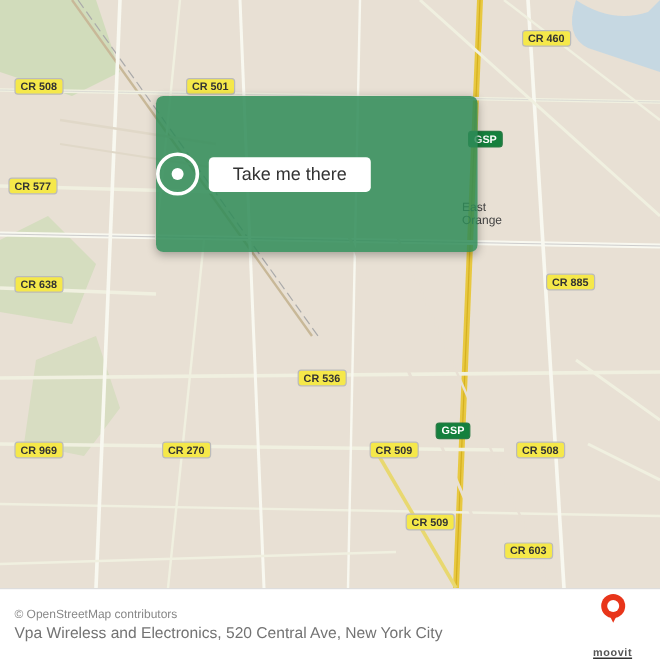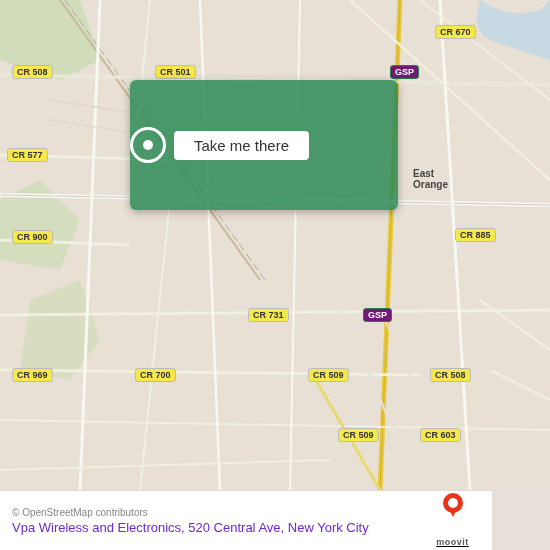--- a/index.html
+++ b/index.html
@@ -76,45 +76,46 @@
       border-radius: 4px;
       padding: 6px 20px;
       font-size: 15px;
       font-weight: 500;
       cursor: pointer;
       white-space: nowrap;
     }
 
     
     #info-bar {
-      width: 492px;
+      width: 550px;
       height: 60px;
       background: white;
       display: flex;
+      align-items: center;
       justify-content: space-between;
       padding: 0 12px;
       border-top: 1px solid #ddd;
     }
 
     .info-text-block {
       display: flex;
       flex-direction: column;
       justify-content: center;
       max-width: 430px;
     }
 
     .copyright-text {
       font-size: 10px;
       color: #888;
       margin-bottom: 2px;
     }
 
     .address-text {
       font-size: 13px;
-      color: #6d28d9;
+      color: #737373;
       font-weight: 500;
     }
 
     
     .moovit-logo {
       display: flex;
       flex-direction: column;
       align-items: center;
       gap: 18px;
       min-width: 55px;
@@ -143,29 +144,29 @@
       font-weight: bold;
       color: #333;
       padding: 1px 4px;
       white-space: nowrap;
     }
 
     .road-label {
       position: absolute;
       font-size: 9px;
       color: #555;
-      font-weight: 700;
+      font-weight: 400;
       white-space: nowrap;
-      margin-left: 28px;
     }
 
     .green-badge {
-      background: #701a75;
+      background: #15803d;
       color: white;
       border-color: #2a7a45;
+      margin-top: 44px;
     }
   </style>
 </head>
 <body>
 
 <div id="map-container">
 
   <svg class="map-svg" viewBox="0 0 550 490" xmlns="http://www.w3.org/2000/svg">
 
     <rect width="550" height="490" fill="#e8e0d4"></rect>
@@ -214,33 +215,33 @@
     <line x1="480" y1="300" x2="550" y2="350" stroke="#f0f0e0" stroke-width="2.5"></line>
     <line x1="490" y1="370" x2="550" y2="400" stroke="#f0f0e0" stroke-width="2.5"></line>
 
     <line x1="0" y1="470" x2="330" y2="460" stroke="#f0f0e0" stroke-width="2"></line>
     <line x1="50" y1="100" x2="180" y2="120" stroke="#e0d8c8" stroke-width="2"></line>
     <line x1="50" y1="120" x2="180" y2="140" stroke="#e0d8c8" stroke-width="1.5"></line>
   </svg>
 
   <div class="road-badge" style="top:65px;left:12px">CR 508</div>
   <div class="road-badge" style="top:65px;left:155px">CR 501</div>
-  <div class="road-badge" style="top:25px;left:435px">CR 670</div>
+  <div class="road-badge" style="top:25px;left:435px">CR 460</div>
   <div class="road-badge green-badge" style="top:65px;left:390px">GSP</div>
   <div class="road-badge" style="top:148px;left:7px">CR 577</div>
-  <div class="road-badge" style="top:230px;left:12px">CR 900</div>
-  <div class="road-badge" style="top:308px;left:248px">CR 731</div>
+  <div class="road-badge" style="top:230px;left:12px">CR 638</div>
+  <div class="road-badge" style="top:308px;left:248px">CR 536</div>
   <div class="road-badge green-badge" style="top:308px;left:363px">GSP</div>
   <div class="road-badge" style="top:228px;left:455px">CR 885</div>
   <div class="road-badge" style="top:368px;left:12px">CR 969</div>
-  <div class="road-badge" style="top:368px;left:135px">CR 700</div>
+  <div class="road-badge" style="top:368px;left:135px">CR 270</div>
   <div class="road-badge" style="top:368px;left:308px">CR 509</div>
   <div class="road-badge" style="top:368px;left:430px">CR 508</div>
   <div class="road-badge" style="top:428px;left:338px">CR 509</div>
-  <div class="road-badge" style="top:428px;left:420px">CR 603</div>
+  <div class="road-badge" style="top:452px;left:420px">CR 603</div>
 
   <div class="road-label" style="top:168px;left:385px; font-size:10px; color:#444;">East<br>Orange</div>
 
   <div class="highlight-box">
     <div class="location-pin">
       <div class="pin-circle-outer">
         <div class="pin-dot"></div>
       </div>
     </div>
     <button class="take-me-there-btn">Take me there</button>

